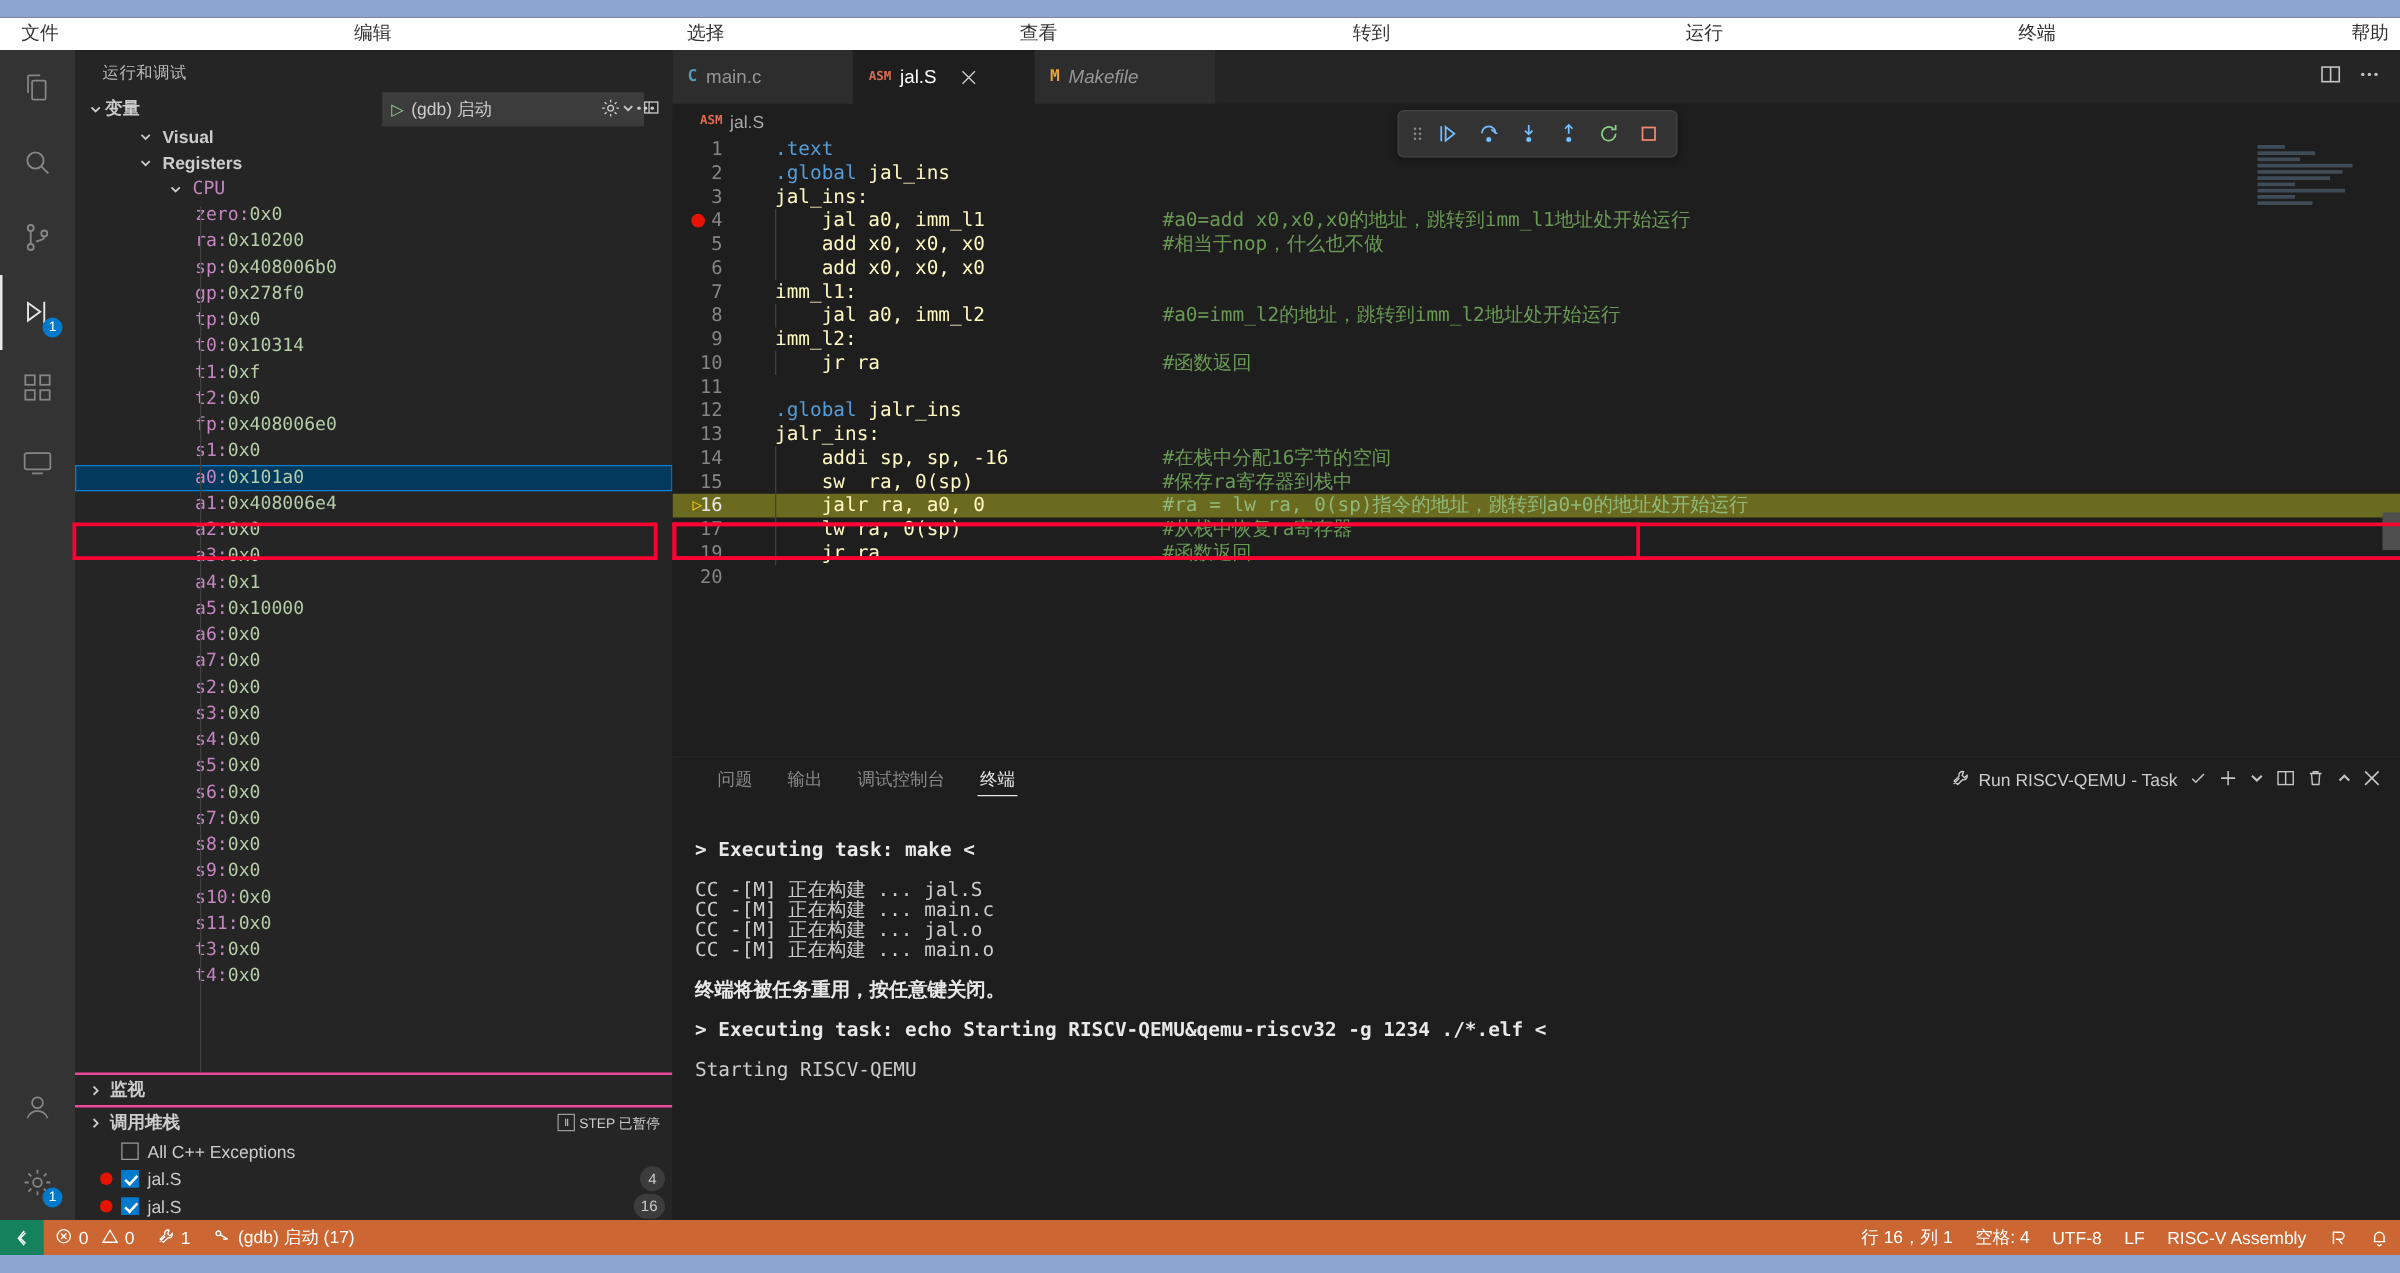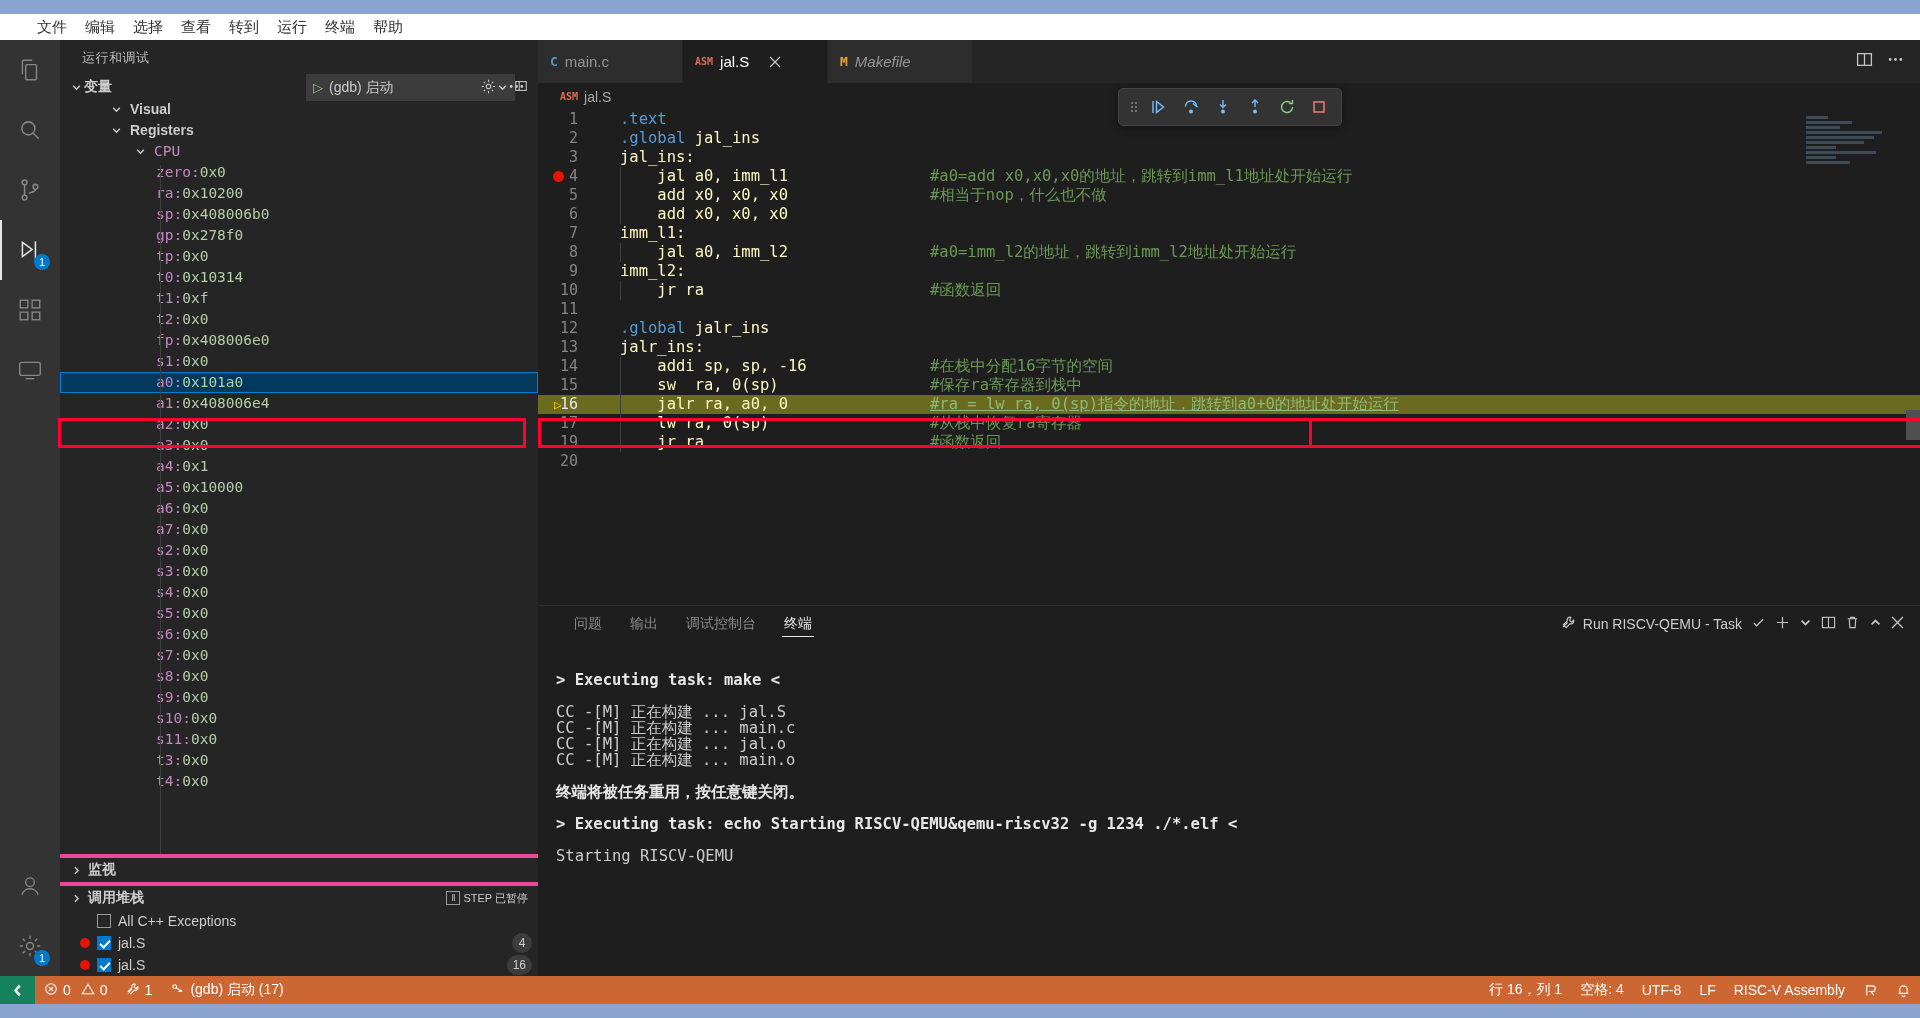--- a/index.html
+++ b/index.html
@@ -13,21 +13,21 @@
   .app{position:absolute;left:0;top:14px;width:1920px;height:990px;background:#1e1e1e;display:flex;flex-direction:column;overflow:hidden;}
 
   
   .titlebar{height:40px;background:#ffffff;display:flex;align-items:center;flex:0 0 40px;position:relative;}
   .title-center{position:absolute;left:0;right:0;text-align:center;font-size:16px;color:#333;line-height:40px;pointer-events:none;}
   .win-ctrls{position:absolute;right:0;top:0;height:40px;display:flex;}
   .win-btn{width:46px;height:40px;display:flex;align-items:center;justify-content:center;color:#333;}
   .win-btn svg{display:block;}
 
   
-  .menubar{height:26px;background:#ffffff;display:flex;align-items:center;padding-left:28px;flex:0 0 26px;}
+  .menubar{height:26px;background:#ffffff;display:flex;align-items:center;padding-left:8px;flex:0 0 26px;justify-content:space-between;}
   .menu-item{font-size:15px;color:#333;padding:2px 9px;line-height:20px;}
 
   
   .mainrow{flex:1 1 auto;display:flex;min-height:0;}
 
   
   .activitybar{width:60px;background:#333333;display:flex;flex-direction:column;align-items:center;flex:0 0 60px;}
   .act{width:60px;height:60px;display:flex;align-items:center;justify-content:center;position:relative;color:#868686;}
   .act.active{color:#e7e7e7;}
   .act.active:before{content:"";position:absolute;left:0;top:0;bottom:0;width:2px;background:#e7e7e7;}
@@ -42,21 +42,21 @@
   .chev{width:16px;height:16px;display:inline-flex;align-items:center;justify-content:center;color:#cccccc;flex:0 0 16px;}
   .varpane{flex:1 1 auto;overflow:hidden;position:relative;}
   .vrow{height:21px;line-height:21px;font-family:"DejaVu Sans Mono","Liberation Mono",monospace;font-size:14.5px;display:flex;align-items:center;white-space:nowrap;}
   .vname-bold{font-weight:bold;color:#cccccc;font-family:"Liberation Sans",sans-serif;font-size:14px;}
   .reg-name{color:#c586c0;}
   .reg-val{color:#b5cea8;}
   .vrow.sel{background:#04395e;outline:1px solid #007fd4;outline-offset:-1px;}
   .guide{position:absolute;width:1px;background:#404040;}
 
   .sb-bottom{flex:0 0 auto;}
-  .sb-coll{height:24px;display:flex;align-items:center;font-size:14px;font-weight:bold;color:#cccccc;padding-left:8px;border-top:4px solid #ec4899;justify-content:space-between;padding-right:10px;}
+  .sb-coll{height:24px;display:flex;align-items:center;font-size:14px;font-weight:bold;color:#cccccc;padding-left:8px;border-top:2px solid #ec4899;justify-content:space-between;padding-right:10px;}
   .step-badge{font-size:11px;color:#cccccc;display:flex;align-items:center;gap:3px;font-weight:normal;}
   .step-badge .sq{display:inline-flex;width:12px;height:12px;border:1px solid #9a9a9a;align-items:center;justify-content:center;font-size:8px;}
   .bp-row{height:22px;display:flex;align-items:center;font-size:14px;color:#cccccc;padding-left:20px;position:relative;}
   .bp-dot{width:10px;height:10px;border-radius:50%;background:#e51400;margin-right:7px;flex:0 0 10px;}
   .bp-dot.hidden{visibility:hidden;}
   .cbx{width:14px;height:14px;border:1px solid #9a9a9a;background:transparent;margin-right:7px;flex:0 0 14px;box-sizing:border-box;}
   .cbx.checked{background:#007acc;border-color:#007acc;position:relative;}
   .cbx.checked:after{content:"";position:absolute;left:4px;top:1px;width:4px;height:8px;border:solid #fff;border-width:0 2px 2px 0;transform:rotate(43deg);}
   .bp-num{margin-left:auto;margin-right:6px;min-width:20px;height:20px;border-radius:10px;background:#3c3c3c;color:#cccccc;font-size:12px;display:flex;align-items:center;justify-content:center;padding:0 6px;box-sizing:border-box;}
 
@@ -465,21 +465,21 @@
             <div class="cline"><span class="glyph"></span><span class="gutter">6</span><span class="code"><span class="ind-guide"></span><span>    </span><span class="k-txt">add x0, x0, x0</span></span></div>
             <div class="cline"><span class="glyph"></span><span class="gutter">7</span><span class="code"><span></span><span class="k-txt">imm_l1:</span></span></div>
             <div class="cline"><span class="glyph"></span><span class="gutter">8</span><span class="code"><span class="ind-guide"></span><span>    </span><span class="k-txt">jal a0, imm_l2</span><span class="k-cmt" style="position: absolute; left: 330px;">#a0=imm_l2的地址，跳转到imm_l2地址处开始运行</span></span></div>
             <div class="cline"><span class="glyph"></span><span class="gutter">9</span><span class="code"><span></span><span class="k-txt">imm_l2:</span></span></div>
             <div class="cline"><span class="glyph"></span><span class="gutter">10</span><span class="code"><span class="ind-guide"></span><span>    </span><span class="k-txt">jr ra</span><span class="k-cmt" style="position: absolute; left: 330px;">#函数返回</span></span></div>
             <div class="cline"><span class="glyph"></span><span class="gutter">11</span><span class="code"><span></span></span></div>
             <div class="cline"><span class="glyph"></span><span class="gutter">12</span><span class="code"><span></span><span class="k-dir">.global</span><span class="k-txt"> jalr_ins</span></span></div>
             <div class="cline"><span class="glyph"></span><span class="gutter">13</span><span class="code"><span></span><span class="k-txt">jalr_ins:</span></span></div>
             <div class="cline"><span class="glyph"></span><span class="gutter">14</span><span class="code"><span class="ind-guide"></span><span>    </span><span class="k-txt">addi sp, sp, -16</span><span class="k-cmt" style="position: absolute; left: 330px;">#在栈中分配16字节的空间</span></span></div>
             <div class="cline"><span class="glyph"></span><span class="gutter">15</span><span class="code"><span class="ind-guide"></span><span>    </span><span class="k-txt">sw  ra, 0(sp)</span><span class="k-cmt" style="position: absolute; left: 330px;">#保存ra寄存器到栈中</span></span></div>
-            <div class="cline curr"><span class="glyph"><span class="garrow">▷</span></span><span class="gutter">16</span><span class="code"><span class="ind-guide"></span><span>    </span><span class="k-txt">jalr ra, a0, 0</span><span class="k-cmt" style="position: absolute; left: 330px; text-decoration: underline;">#ra = lw ra, 0(sp)指令的地址，跳转到a0+0的地址处开始运行</span></span></div>
+            <div class="cline curr"><span class="glyph"><span class="garrow">▷</span></span><span class="gutter">16</span><span class="code"><span class="ind-guide"></span><span>    </span><span class="k-txt">jalr ra, a0, 0</span><span class="k-cmt" style="position: absolute; left: 330px;">#ra = lw ra, 0(sp)指令的地址，跳转到a0+0的地址处开始运行</span></span></div>
             <div class="cline"><span class="glyph"></span><span class="gutter">17</span><span class="code"><span class="ind-guide"></span><span>    </span><span class="k-txt">lw ra, 0(sp)</span><span class="k-cmt" style="position: absolute; left: 330px;">#从栈中恢复ra寄存器</span></span></div>
             <div class="cline"><span class="glyph"></span><span class="gutter">19</span><span class="code"><span class="ind-guide"></span><span>    </span><span class="k-txt">jr ra</span><span class="k-cmt" style="position: absolute; left: 330px;">#函数返回</span></span></div>
             <div class="cline"><span class="glyph"></span><span class="gutter">20</span><span class="code"><span></span></span></div>
           </div>
         <div class="minimap">
           <div class="mm-l" style="width:22px;"></div>
           <div class="mm-l" style="width:46px;"></div>
           <div class="mm-l" style="width:34px;"></div>
           <div class="mm-l" style="width:76px;"></div>
           <div class="mm-l" style="width:68px;"></div>

